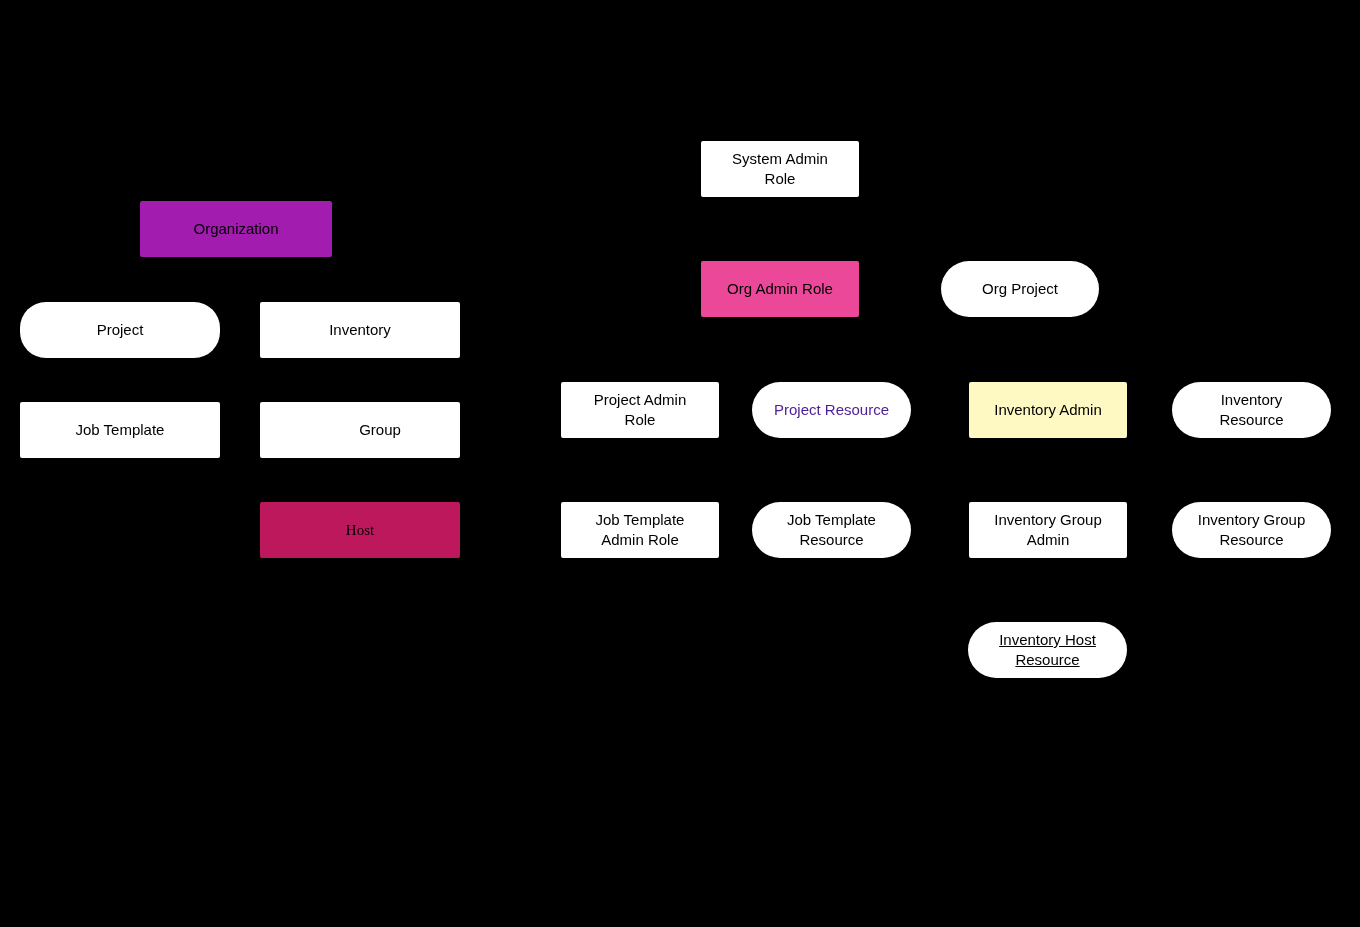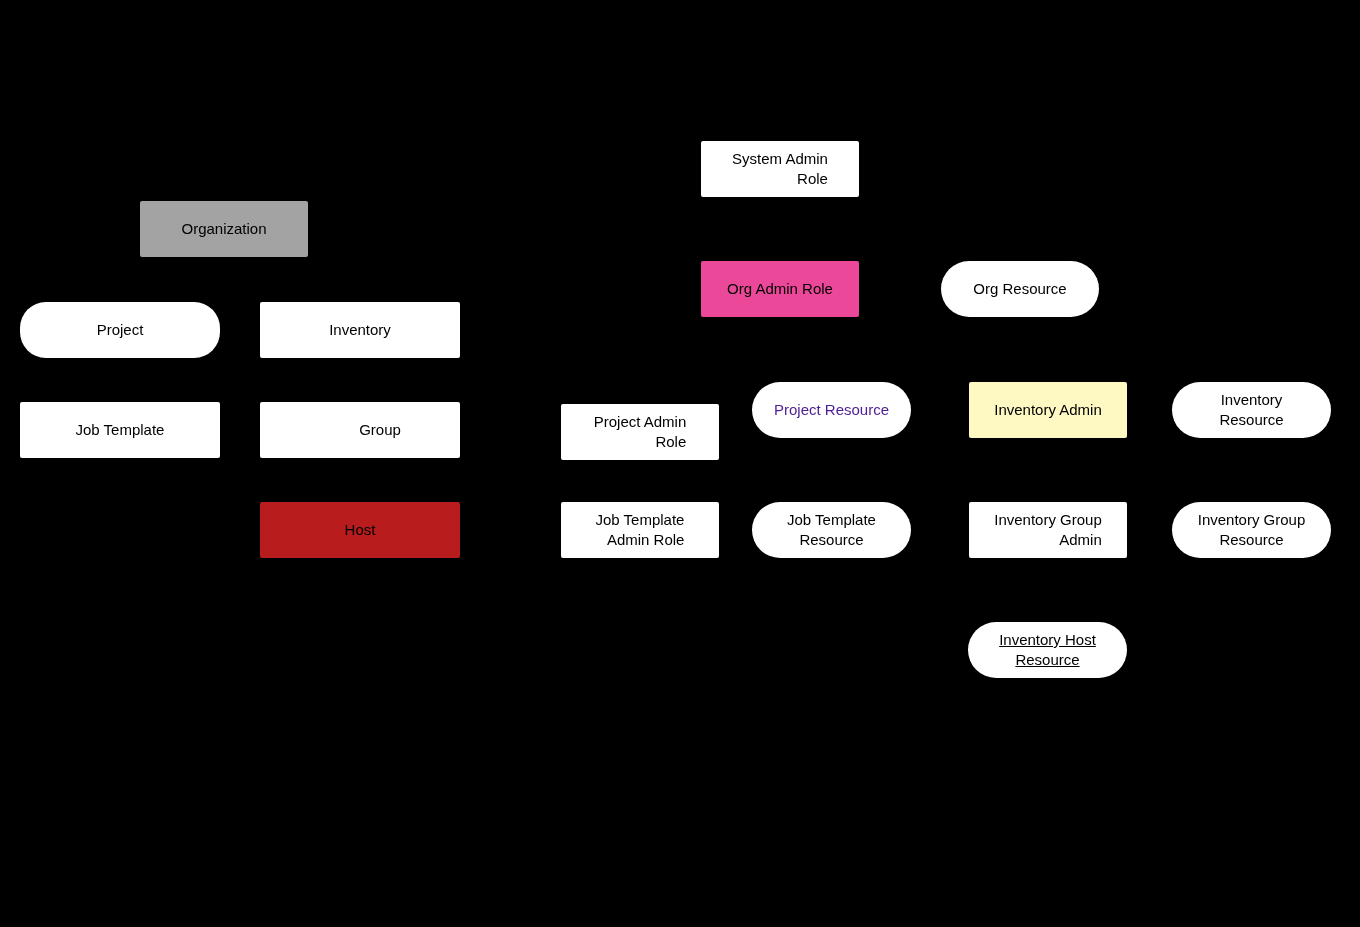--- a/index.html
+++ b/index.html
@@ -24,42 +24,41 @@
     justify-content: center;
     text-align: center;
     font-size: 15px;
     line-height: 20px;
     box-sizing: border-box;
     padding: 2px 6px;
     white-space: pre-line;
   }
   .rect {
     border-radius: 2px;
-    text-align: right;
   }
   .pill {
     border-radius: 999px;
   }
 </style>
 </head>
 <body>
 
 <div id="canvas" style="background: rgb(0, 0, 0);">
 
-<div class="node rect" style="left: 140px; top: 201px; width: 168px; height: 56px; background: #a3a3a3; color: rgb(0, 0, 0);">Organization</div>
+<div class="node rect" style="left: 140px; top: 201px; width: 192px; height: 56px; background: #a21caf; color: rgb(0, 0, 0);">Organization</div>
     <div class="node rect" style="left: 20px; top: 302px; width: 200px; height: 56px; background: rgb(255, 255, 255); color: rgb(0, 0, 0); border-radius: 26px;">Project</div>
     <div class="node rect" style="left: 260px; top: 302px; width: 200px; height: 56px; background: rgb(255, 255, 255); color: rgb(0, 0, 0);">Inventory</div>
     <div class="node rect" style="left: 20px; top: 402px; width: 200px; height: 56px; background: rgb(255, 255, 255); color: rgb(0, 0, 0);">Job Template</div>
     <div class="node rect" style="left: 260px; top: 402px; width: 200px; height: 56px; background: rgb(255, 255, 255); color: rgb(0, 0, 0); padding-left: 46px;">Group</div>
-    <div class="node rect" style="left: 260px; top: 502px; width: 200px; height: 56px; background: #b91c1c; color: rgb(0, 0, 0);">Host</div>
+    <div class="node rect" style="left: 260px; top: 502px; width: 200px; height: 56px; background: #be185d; color: rgb(0, 0, 0); font-family: Liberation Serif, serif;">Host</div>
     <div class="node rect" style="left: 701px; top: 141px; width: 158px; height: 56px; background: rgb(255, 255, 255); color: rgb(0, 0, 0);">System Admin
 Role</div>
     <div class="node rect" style="left: 701px; top: 261px; width: 158px; height: 56px; background: #ec4899; color: rgb(0, 0, 0);">Org Admin Role</div>
-    <div class="node pill" style="left: 941px; top: 261px; width: 158px; height: 56px; background: rgb(255, 255, 255); color: rgb(0, 0, 0);">Org Resource</div>
-    <div class="node rect" style="left: 561px; top: 404px; width: 158px; height: 56px; background: rgb(255, 255, 255); color: rgb(0, 0, 0);">Project Admin
+    <div class="node pill" style="left: 941px; top: 261px; width: 158px; height: 56px; background: rgb(255, 255, 255); color: rgb(0, 0, 0);">Org Project</div>
+    <div class="node rect" style="left: 561px; top: 382px; width: 158px; height: 56px; background: rgb(255, 255, 255); color: rgb(0, 0, 0);">Project Admin
 Role</div>
     <div class="node pill" style="left: 752px; top: 382px; width: 159px; height: 56px; background: rgb(255, 255, 255); color: #4c1d95;">Project Resource</div>
     <div class="node rect" style="left: 969px; top: 382px; width: 158px; height: 56px; background: #fef9c3; color: rgb(0, 0, 0);">Inventory Admin</div>
     <div class="node pill" style="left: 1172px; top: 382px; width: 159px; height: 56px; background: rgb(255, 255, 255); color: rgb(0, 0, 0);">Inventory
 Resource</div>
     <div class="node rect" style="left: 561px; top: 502px; width: 158px; height: 56px; background: rgb(255, 255, 255); color: rgb(0, 0, 0);">Job Template
 Admin Role</div>
     <div class="node pill" style="left: 752px; top: 502px; width: 159px; height: 56px; background: rgb(255, 255, 255); color: rgb(0, 0, 0);">Job Template
 Resource</div>
     <div class="node rect" style="left: 969px; top: 502px; width: 158px; height: 56px; background: rgb(255, 255, 255); color: rgb(0, 0, 0);">Inventory Group

